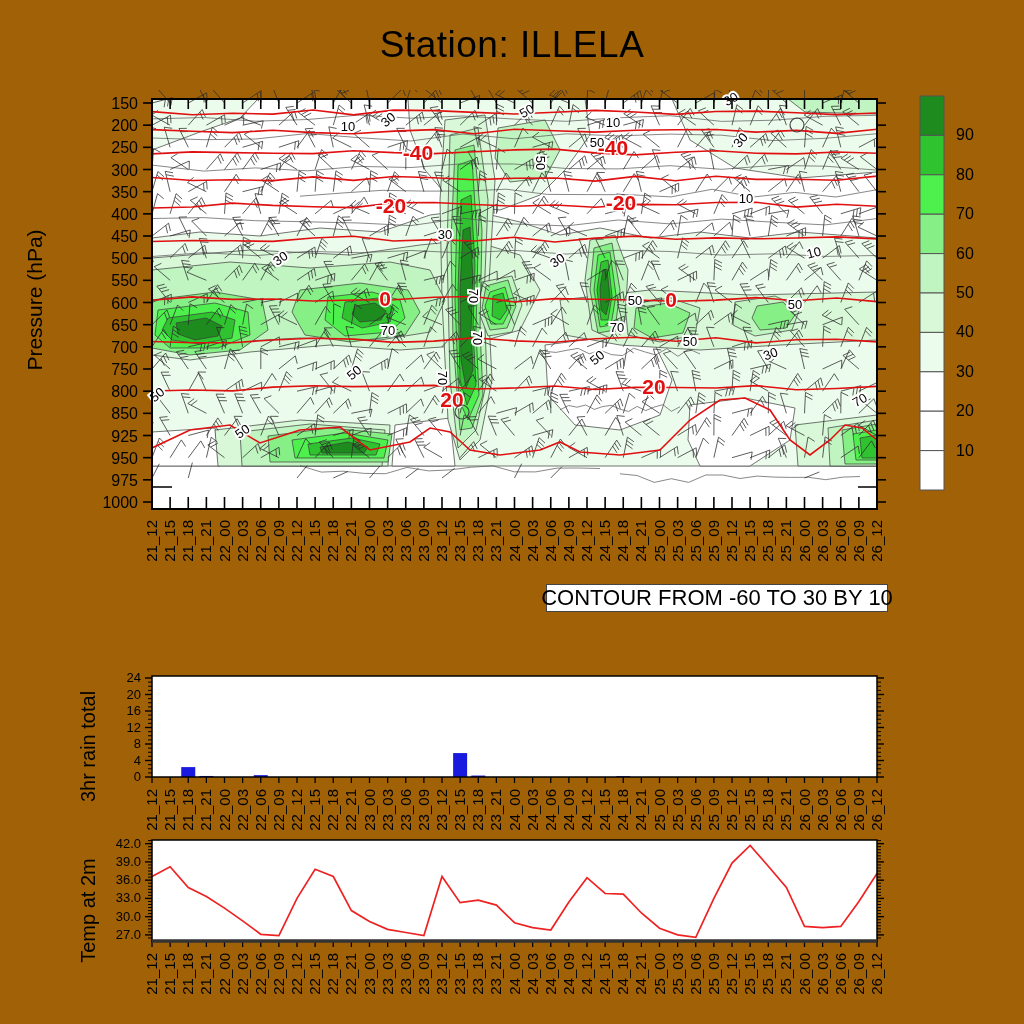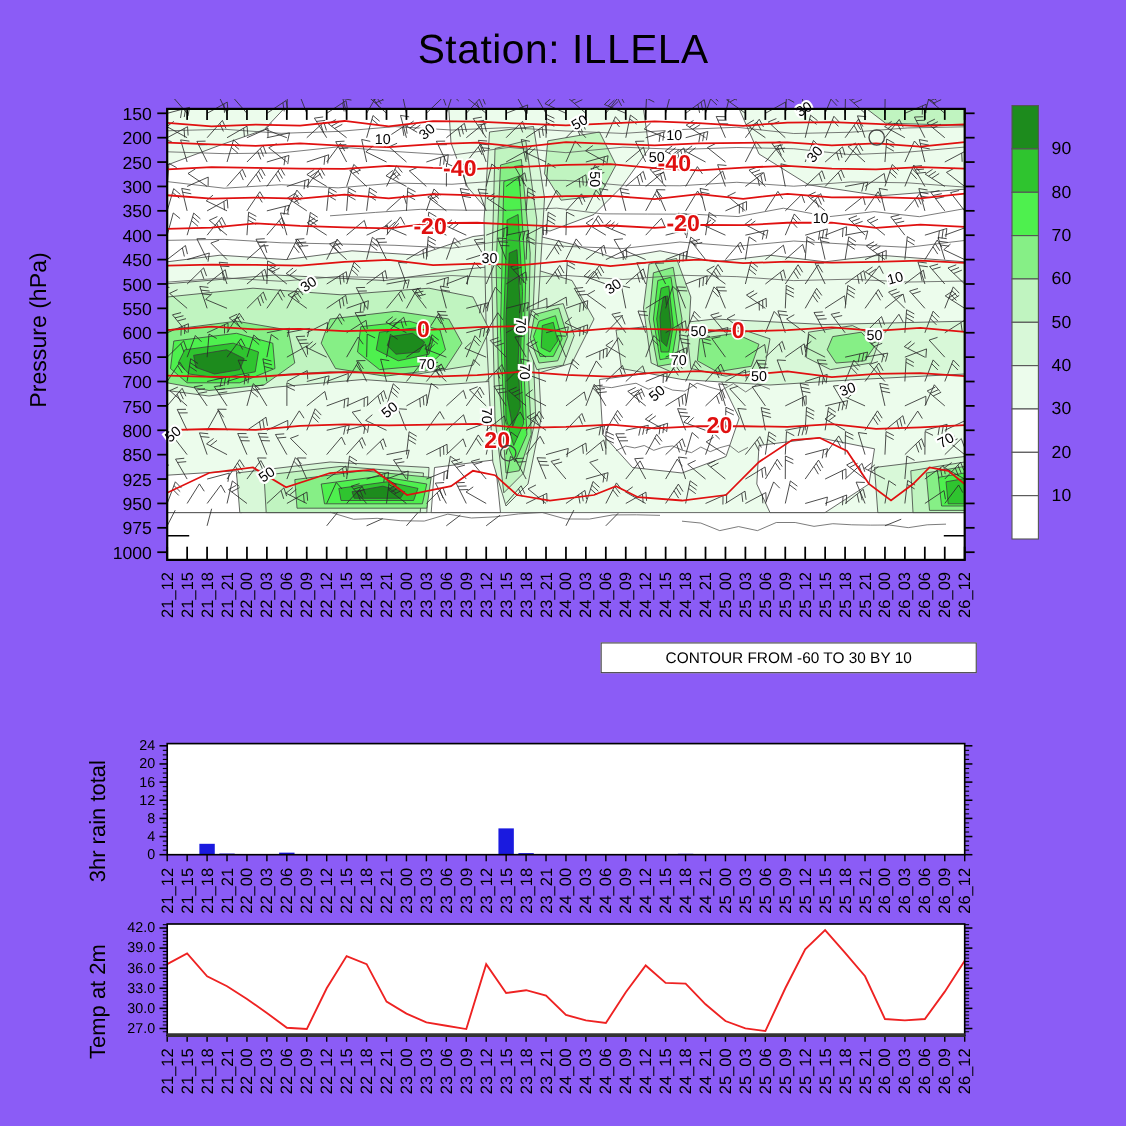--- a/index.html
+++ b/index.html
@@ -1,21 +1,21 @@
 <!DOCTYPE html>
 <html><head>
 <meta charset="utf-8">
 <style>
   html,body{margin:0;padding:0;background:#fff;}
-  #page{position:relative;width:1024px;height:1024px;background:#8b5cf6;overflow:hidden;
+  #page{position:relative;width:1024px;height:1024px;background:#a16207;overflow:hidden;
         font-family:"Liberation Sans", sans-serif;}
   #title{position:absolute;top:24px;left:0;width:1024px;text-align:center;
          font-size:37px;color:#000;letter-spacing:0.5px;}
   #caption{position:absolute;left:546px;top:584px;width:340px;height:26px;
-           border:1.6px solid #444;background:#fff;font-size:14px;color:#000;
+           border:1.6px solid #444;background:#fff;font-size:22px;color:#000;
            display:flex;align-items:center;justify-content:center;white-space:nowrap;}
   svg text{font-family:"Liberation Sans", sans-serif;}
 </style>
 </head>
 <body>
 
 <div id="page">
   <div id="title">Station: ILLELA</div>
   <svg id="plot" width="1024" height="1024" viewBox="0 0 1024 1024">
       <defs>

